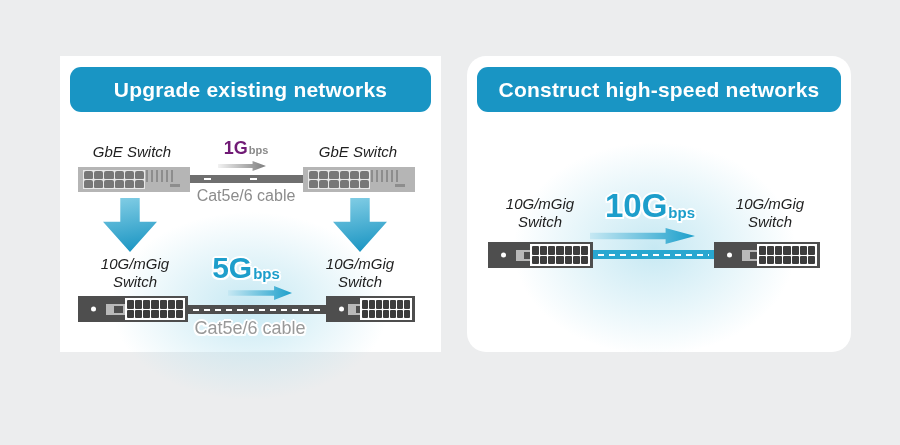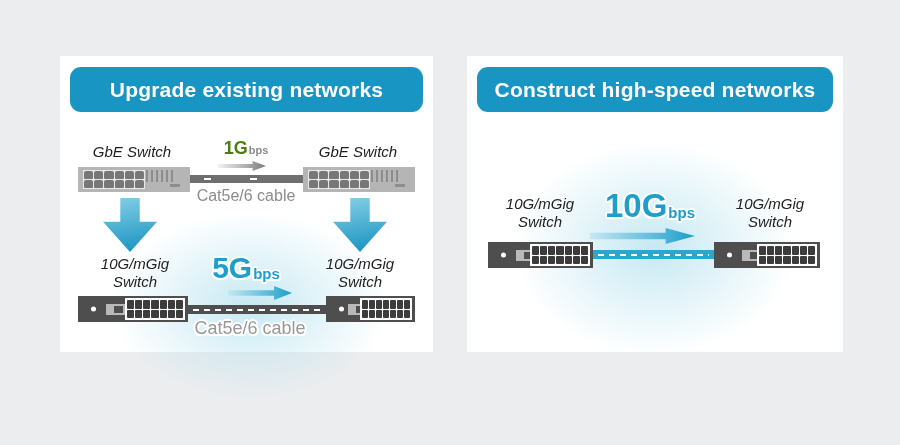--- a/index.html
+++ b/index.html
@@ -1,35 +1,35 @@
 <!DOCTYPE html>
 <html><head>
 <meta charset="utf-8">
 <style>
   html,body{margin:0;padding:0;}
   .canvas{position:relative;width:900px;height:445px;background:#ecedee;
     font-family:"Liberation Sans",sans-serif;overflow:hidden;}
-  .panel{position:absolute;top:56px;height:296px;background:#fff;}
+  .panel{position:absolute;top:56px;height:296px;background:#fff;padding-left:8px;}
   .panel-left{left:60px;width:373px;}
-  .panel-right{left:467px;width:376px;}
+  .panel-right{left:467px;width:376px;border-radius:19px;}
 
   .badge{position:absolute;top:11px;left:10px;right:10px;height:45px;background:#1995c4;
     border-radius:11px;display:flex;align-items:center;justify-content:center;}
   .badge span{color:#fff;font-size:21px;font-weight:bold;letter-spacing:.2px;}
 
   .glow{position:absolute;pointer-events:none;}
   .glow-left{left:50px;top:155px;width:280px;height:190px;
     background:radial-gradient(ellipse at center,rgba(184,227,240,.8) 0%,rgba(184,227,240,0) 70%);}
   .glow-right{left:45px;top:85px;width:285px;height:215px;
     background:radial-gradient(ellipse at center,rgba(184,227,240,.8) 0%,rgba(184,227,240,0) 70%);}
 
   .sw-label{position:absolute;font-size:15px;color:#1f1f1f;text-align:center;line-height:18px;font-style:italic;}
 
   .speed-small{position:absolute;text-align:center;white-space:nowrap;}
-  .speed-small .val{font-size:18px;font-weight:bold;color:#4d7c0f;}
+  .speed-small .val{font-size:18px;font-weight:bold;color:#701a75;}
   .speed-small .unit{font-size:11px;font-weight:bold;color:#8a8a8a;margin-left:1px;}
 
   .speed-big{position:absolute;text-align:center;white-space:nowrap;color:#1d9ecb;font-weight:bold;}
   .speed-big .val{font-size:30px;}
   .speed-big.xl .val{font-size:33px;}
   .speed-big .unit{font-size:15px;position:relative;top:1px;margin-left:1px;}
   .ow{text-shadow:2px 0 0 #fff,-2px 0 0 #fff,0 2px 0 #fff,0 -2px 0 #fff,
     1.5px 1.5px 0 #fff,-1.5px 1.5px 0 #fff,1.5px -1.5px 0 #fff,-1.5px -1.5px 0 #fff;text-align:center;}
 
   .arrow-r{position:absolute;clip-path:polygon(0 30%,72% 30%,72% 0,100% 50%,72% 100%,72% 70%,0 70%);}

